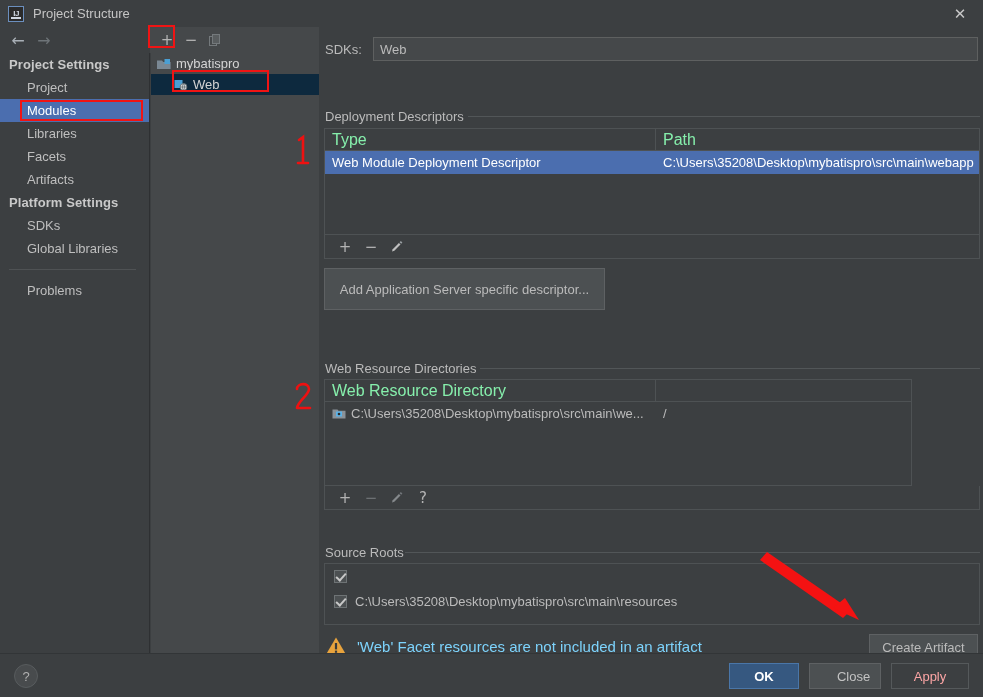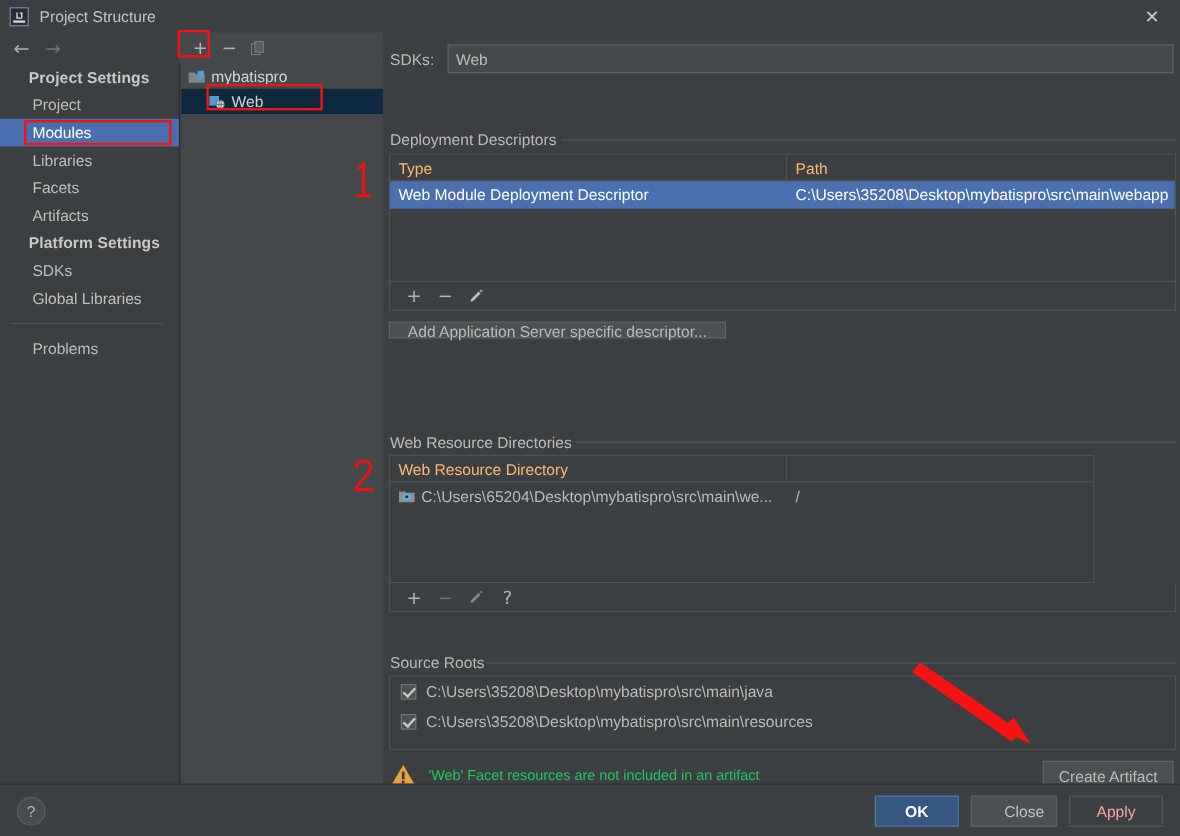--- a/index.html
+++ b/index.html
@@ -71,21 +71,21 @@
     border: 2px solid #f01414; pointer-events: none;
   }
 
   
   .sidebar {
     position: absolute; left: 0; top: 53px; width: 150px; height: 600px;
     background: #3c3f41; border-right: 1px solid #2e3032;
   }
   .sb-group {
     font-size: 13px; font-weight: bold; color: #c9c9c9;
-    padding: 4px 0 4px 24px; letter-spacing: .1px;
+    padding: 4px 0 4px 9px; letter-spacing: .1px;
   }
   .sb-item {
     font-size: 13px; color: #bfbfbf; padding: 4px 0 4px 27px; height: 23px;
     line-height: 15px;
   }
   .sb-item.selected { background: #4b6eaf; color: #ffffff; }
   .sb-sep {
     height: 1px; background: #4f5254; margin: 9px 13px 9px 9px;
   }
   .hl-modules {
@@ -141,21 +141,21 @@
   
   .tbl {
     position: absolute; background: #3c3f41; border: 1px solid #4e5254;
     overflow: hidden;
   }
   .tbl-head {
     display: flex; height: 22px; background: #3c3f41;
     border-bottom: 1px solid #4e5254;
   }
   .th {
-    font-size: 13px; color: #fdba74; display: flex; align-items: center;
+    font-size: 16px; color: #86efac; display: flex; align-items: center;
     padding-left: 7px; height: 22px;
   }
   .th.c1 { width: 331px; border-right: 1px solid #4e5254; }
   .th.c2 { flex: 1; }
   .tbl-row { display: flex; height: 23px; }
   .tbl-row.sel { background: #4b6eaf; }
   .td {
     font-size: 13px; color: #bbbbbb; display: flex; align-items: center;
     padding-left: 7px; height: 23px; white-space: nowrap; overflow: hidden;
   }
@@ -169,21 +169,21 @@
   }
   .tb-btn {
     width: 26px; height: 20px; display: flex; align-items: center;
     justify-content: center; font-size: 15px; color: #b4b4b4;
     font-family: "DejaVu Sans", sans-serif;
   }
   .tb-btn.disabled { color: #6f7376; }
 
   .btn {
     background: #4c5052; border: 1px solid #5e6163; color: #bbbbbb;
-    font-size: 13px; height: 14px; padding: 0 11px;
+    font-size: 13px; height: 42px; padding: 0 11px;
     font-family: "Liberation Sans", sans-serif;
   }
 
   .ico-folder-blue { width:14px; height:12px; margin-right:5px; flex:0 0 auto; }
 
   
   .srcbox {
     position: absolute; background: #3c3f41; border: 1px solid #4e5254;
   }
   .src-row { display: flex; align-items: center; height: 25px; padding-left: 9px; }
@@ -194,21 +194,21 @@
   .cbx.checked::after {
     content: ""; position: absolute; left: 3px; top: 0px; width: 4px; height: 8px;
     border: solid #c8c8c8; border-width: 0 2px 2px 0; transform: rotate(42deg);
   }
   .src-text { font-size: 13px; color: #bbbbbb; }
 
   .warnrow {
     position: absolute; display: flex; align-items: center;
   }
   .warn-ico { width: 22px; height: 20px; margin-right: 10px; flex:0 0 auto; }
-  .warn-text { font-size: 12px; color: #22c55e; }
+  .warn-text { font-size: 15px; color: #7dd3fc; }
 
   
   .bottombar {
     position: absolute; left: 0; top: 653px; width: 983px; height: 44px;
     background: #3c3f41; border-top: 1px solid #323537;
   }
   .helpbtn {
     position: absolute; left: 14px; top: 10px; width: 24px; height: 24px;
     border-radius: 50%; background: #484b4d; border: 1px solid #585c5e;
     color: #b0b0b0; font-size: 13px; display: flex;
@@ -348,21 +348,21 @@
       </div>
       <div class="tbl-row">
         <div class="td c1">
           <span class="ico-folder-blue">
             <svg width="14" height="12" viewBox="0 0 14 12">
               <path d="M0.5 1.5h5l1 1.2h7V10.5H0.5z" fill="#8a9299"></path>
               <rect x="4" y="3.5" width="6" height="5" fill="#5bb2e8"></rect>
               <circle cx="7" cy="6" r="1.3" fill="#2b2b2b"></circle>
             </svg>
           </span>
-          <span>C:\Users\65204\Desktop\mybatispro\src\main\we...</span>
+          <span>C:\Users\35208\Desktop\mybatispro\src\main\we...</span>
         </div>
         <div class="td c2">/</div>
       </div>
     </div>
 
     <div class="tbl-toolbar" style="left:4px; top:459px; width:656px; height:24px;">
       <div class="tb-btn">+</div>
       <div class="tb-btn disabled">−</div>
       <div class="tb-btn">
         <svg width="14" height="14" viewBox="0 0 14 14">
@@ -372,21 +372,20 @@
       </div>
       <div class="tb-btn">?</div>
     </div>
 
     <div class="seclabel" style="left:5px; top:518px;">Source Roots</div>
     <div class="secline" style="left:85px; top:525px; width:575px;"></div>
 
     <div class="srcbox" style="left:4px; top:536px; width:656px; height:62px;">
       <div class="src-row">
         <span class="cbx checked"></span>
-        <span class="src-text">C:\Users\35208\Desktop\mybatispro\src\main\java</span>
       </div>
       <div class="src-row">
         <span class="cbx checked"></span>
         <span class="src-text">C:\Users\35208\Desktop\mybatispro\src\main\resources</span>
       </div>
     </div>
 
     <div class="warnrow" style="left:5px; top:609px;">
       <span class="warn-ico">
         <svg width="22" height="20" viewBox="0 0 22 20">

